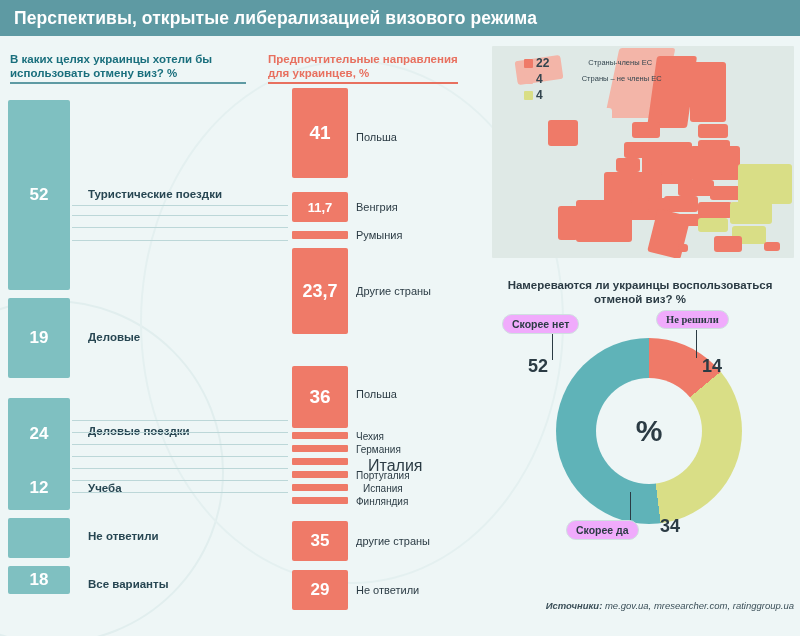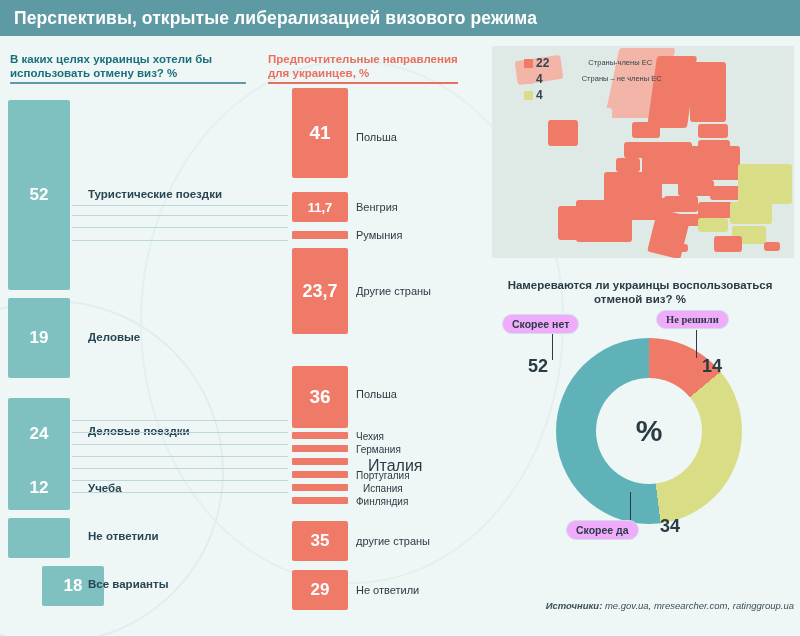--- a/index.html
+++ b/index.html
@@ -127,21 +127,21 @@
 
   <div class="bar-teal" style="top:386px;height:72px;margin-top:12px;">24</div>
   <div class="left-label" style="top:425px;">Деловые поездки</div>
 
   <div class="bar-teal" style="top:466px;height:44px;">12</div>
   <div class="left-label" style="top:482px;">Учеба</div>
 
   <div class="bar-teal" style="top:518px;height:40px;"></div>
   <div class="left-label" style="top:530px;">Не ответили</div>
 
-  <div class="bar-teal" style="top:566px;height:40px;margin-left:34px;">18</div>
+  <div class="bar-teal" style="top:566px;height:28px;">18</div>
   <div class="left-label" style="top:578px;">Все варианты</div>
 
   <div class="sect-title salmon-title underline-salmon mid-title">Предпочтительные направления для украинцев, %</div>
 
   <div class="whisk" style="left:72px;top:205px;width:216px;"></div>
   <div class="whisk" style="left:72px;top:215px;width:216px;"></div>
   <div class="whisk" style="left:72px;top:227px;width:216px;"></div>
   <div class="whisk" style="left:72px;top:240px;width:216px;"></div>
 
   <div class="whisk" style="left:72px;top:420px;width:216px;"></div>

